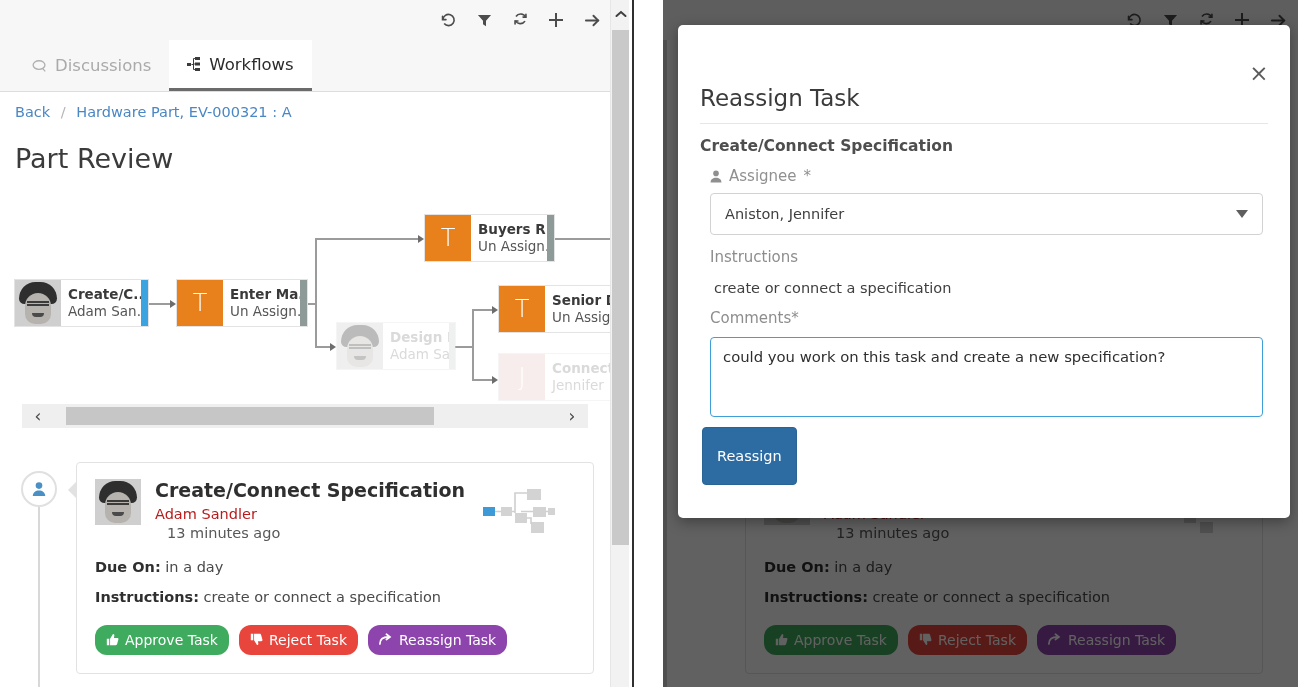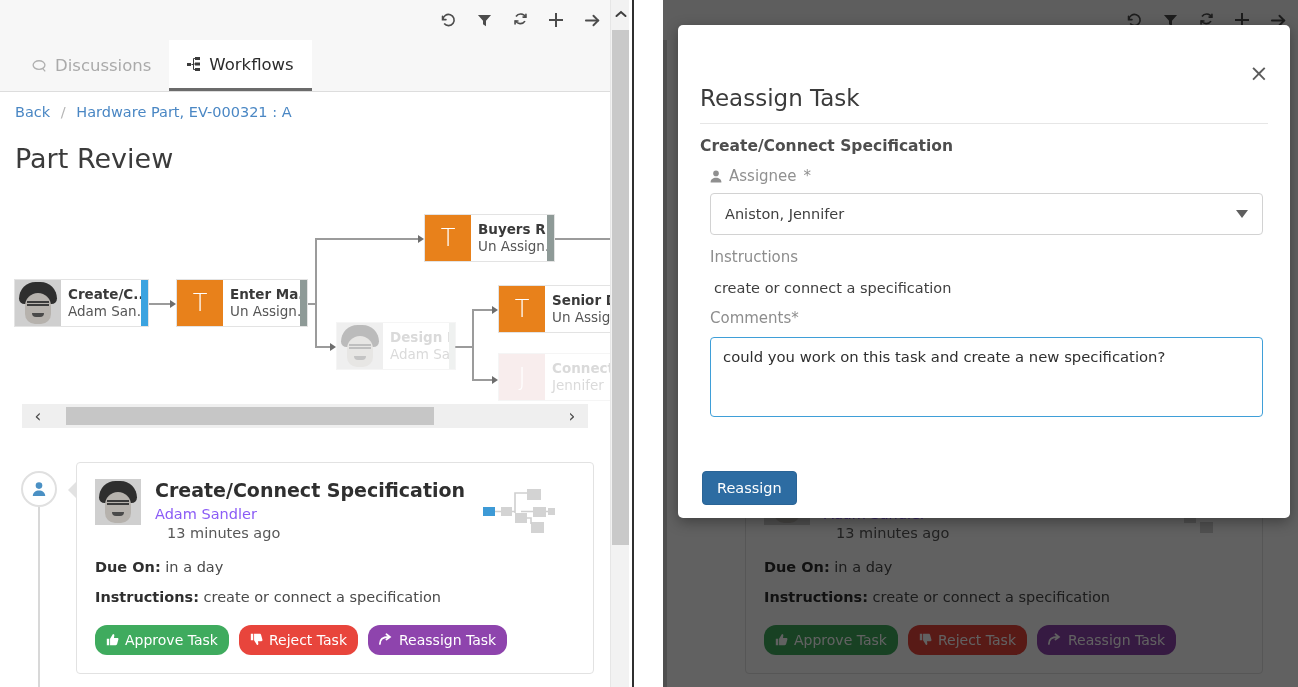--- a/index.html
+++ b/index.html
@@ -139,21 +139,21 @@
   .task-card:before {
     content: ""; position: absolute; left: -9px; top: 18px;
     width: 0; height: 0;
     border-top: 9px solid transparent; border-bottom: 9px solid transparent;
     border-right: 9px solid #e2e2e2;
   }
   .task-head { display: flex; padding: 16px 18px 0 18px; position: relative; }
   .task-avatar { width: 46px; height: 46px; flex: 0 0 46px; }
   .task-meta { margin-left: 14px; }
   .task-title { font-size: 19px; font-weight: bold; color: #2f2f2f; line-height: 1.2; }
-  .task-author { font-size: 14.5px; color: #8b5cf6; margin-top: 4px; }
+  .task-author { font-size: 14.5px; color: #b91c1c; margin-top: 4px; }
   .task-time { font-size: 14.5px; color: #585858; margin-top: 3px; margin-left: 12px; }
   .mini-wf { position: absolute; right: 38px; top: 26px; }
   .task-body { padding: 18px 18px 0 18px; }
   .task-line { font-size: 14.5px; color: #4a4a4a; margin-bottom: 14px; }
   .task-line b { color: #2f2f2f; }
   .task-actions { display: flex; gap: 10px; padding: 6px 18px 0 18px; }
   .btn {
     border: none; border-radius: 12px; color: #fff; font-size: 14px;
     padding: 7px 11px; cursor: pointer; display: inline-flex; align-items: center; gap: 6px;
     font-family: inherit;
@@ -234,28 +234,28 @@
     font-size: 14.5px; color: #3f3f3f; cursor: pointer;
   }
   .m-caret {
     position: absolute; right: 14px; top: 50%; transform: translateY(-50%);
     width: 0; height: 0; border-left: 6px solid transparent;
     border-right: 6px solid transparent; border-top: 8px solid #5e5e5e;
   }
   .m-sub-label { font-size: 15px; color: #8d8d8d; margin: 13px 0 0 10px; }
   .m-instructions { font-size: 14.5px; color: #3f3f3f; margin: 14px 0 0 14px; }
   .m-textarea {
-    width: 553px; height: 80px; margin: 10px 0 12px 10px;
+    width: 553px; height: 80px; margin: 10px 0 0 10px;
     border: 1px solid #3f9fd8; border-radius: 4px; background: #fff;
     font-size: 14.8px; color: #2f2f2f; padding: 9px 12px;
     font-family: inherit; resize: none; outline: none; line-height: 1.3;
   }
   .btn-reassign {
-    margin: 38px 0 0 2px; background: #2d6ca2; color: #fff;
-    border: 1px solid #2a6496; border-radius: 4px; padding: 8px 14px;
+    margin: 6px 0 0 2px; background: #2d6ca2; color: #fff;
+    border: 1px solid #2a6496; border-radius: 4px; padding: 20px 14px;
     font-size: 14.5px; cursor: pointer; font-family: inherit;
   }
 </style>
 </head>
 <body>
 
 <div id="root">
 
   <div class="app-pane">
 

